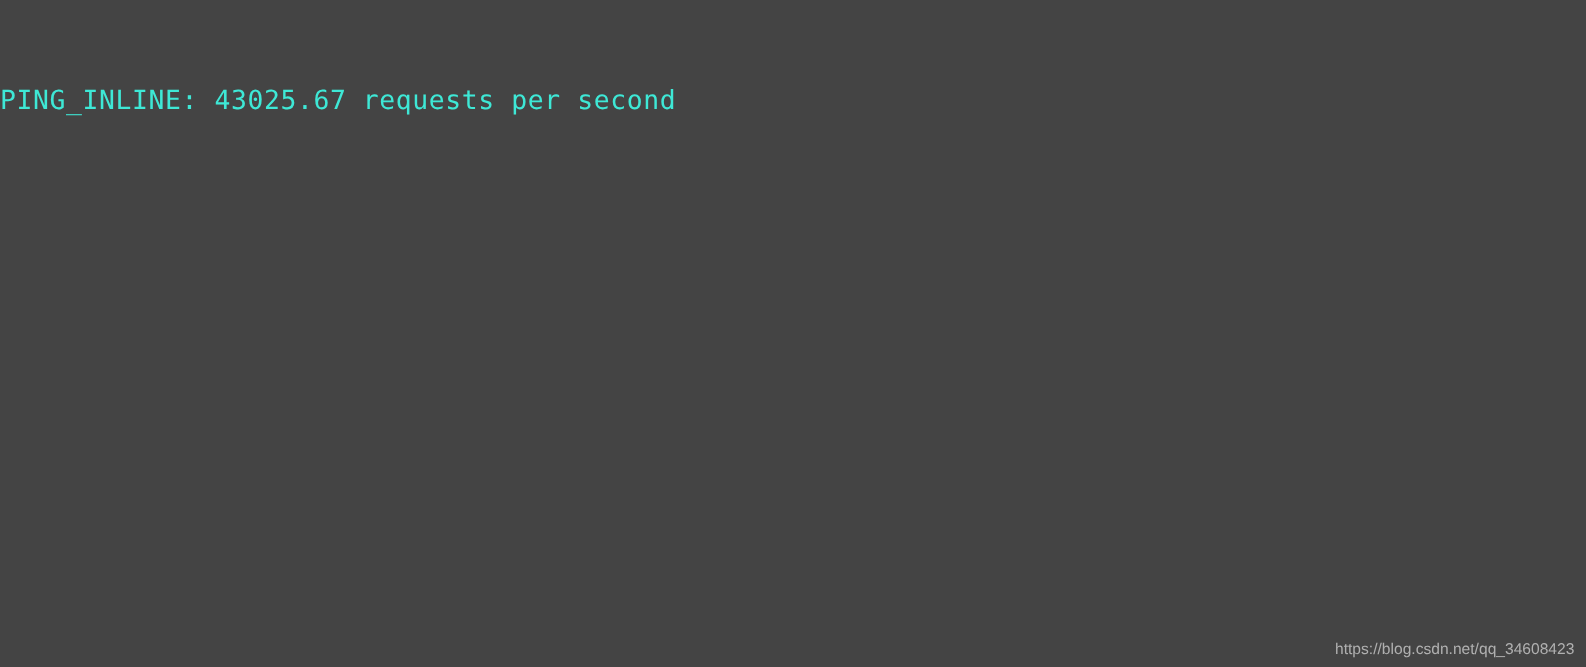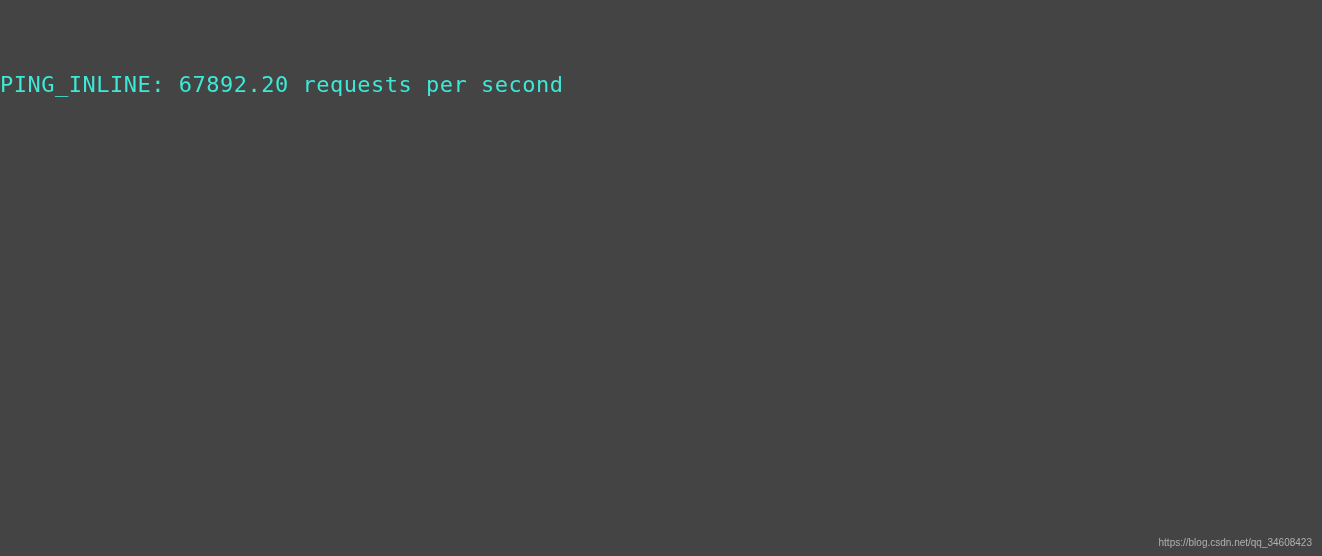--- a/index.html
+++ b/index.html
@@ -24,30 +24,30 @@
       letter-spacing: 0.5px;
     }
     .line {
       display: block;
     }
     .watermark {
       position: absolute;
       bottom: 6px;
       right: 10px;
       font-family: Arial, sans-serif;
-      font-size: 10px;
+      font-size: 13px;
       color: #b0b0b0;
       letter-spacing: 0;
     }
   </style>
 </head>
 <body>
 
 <div class="terminal">
-  <span class="line">PING_INLINE: 67892.20 requests per second</span>
+  <span class="line">PING_INLINE: 43025.67 requests per second</span>
   
   
   
   
   
   
   
   
   
   

